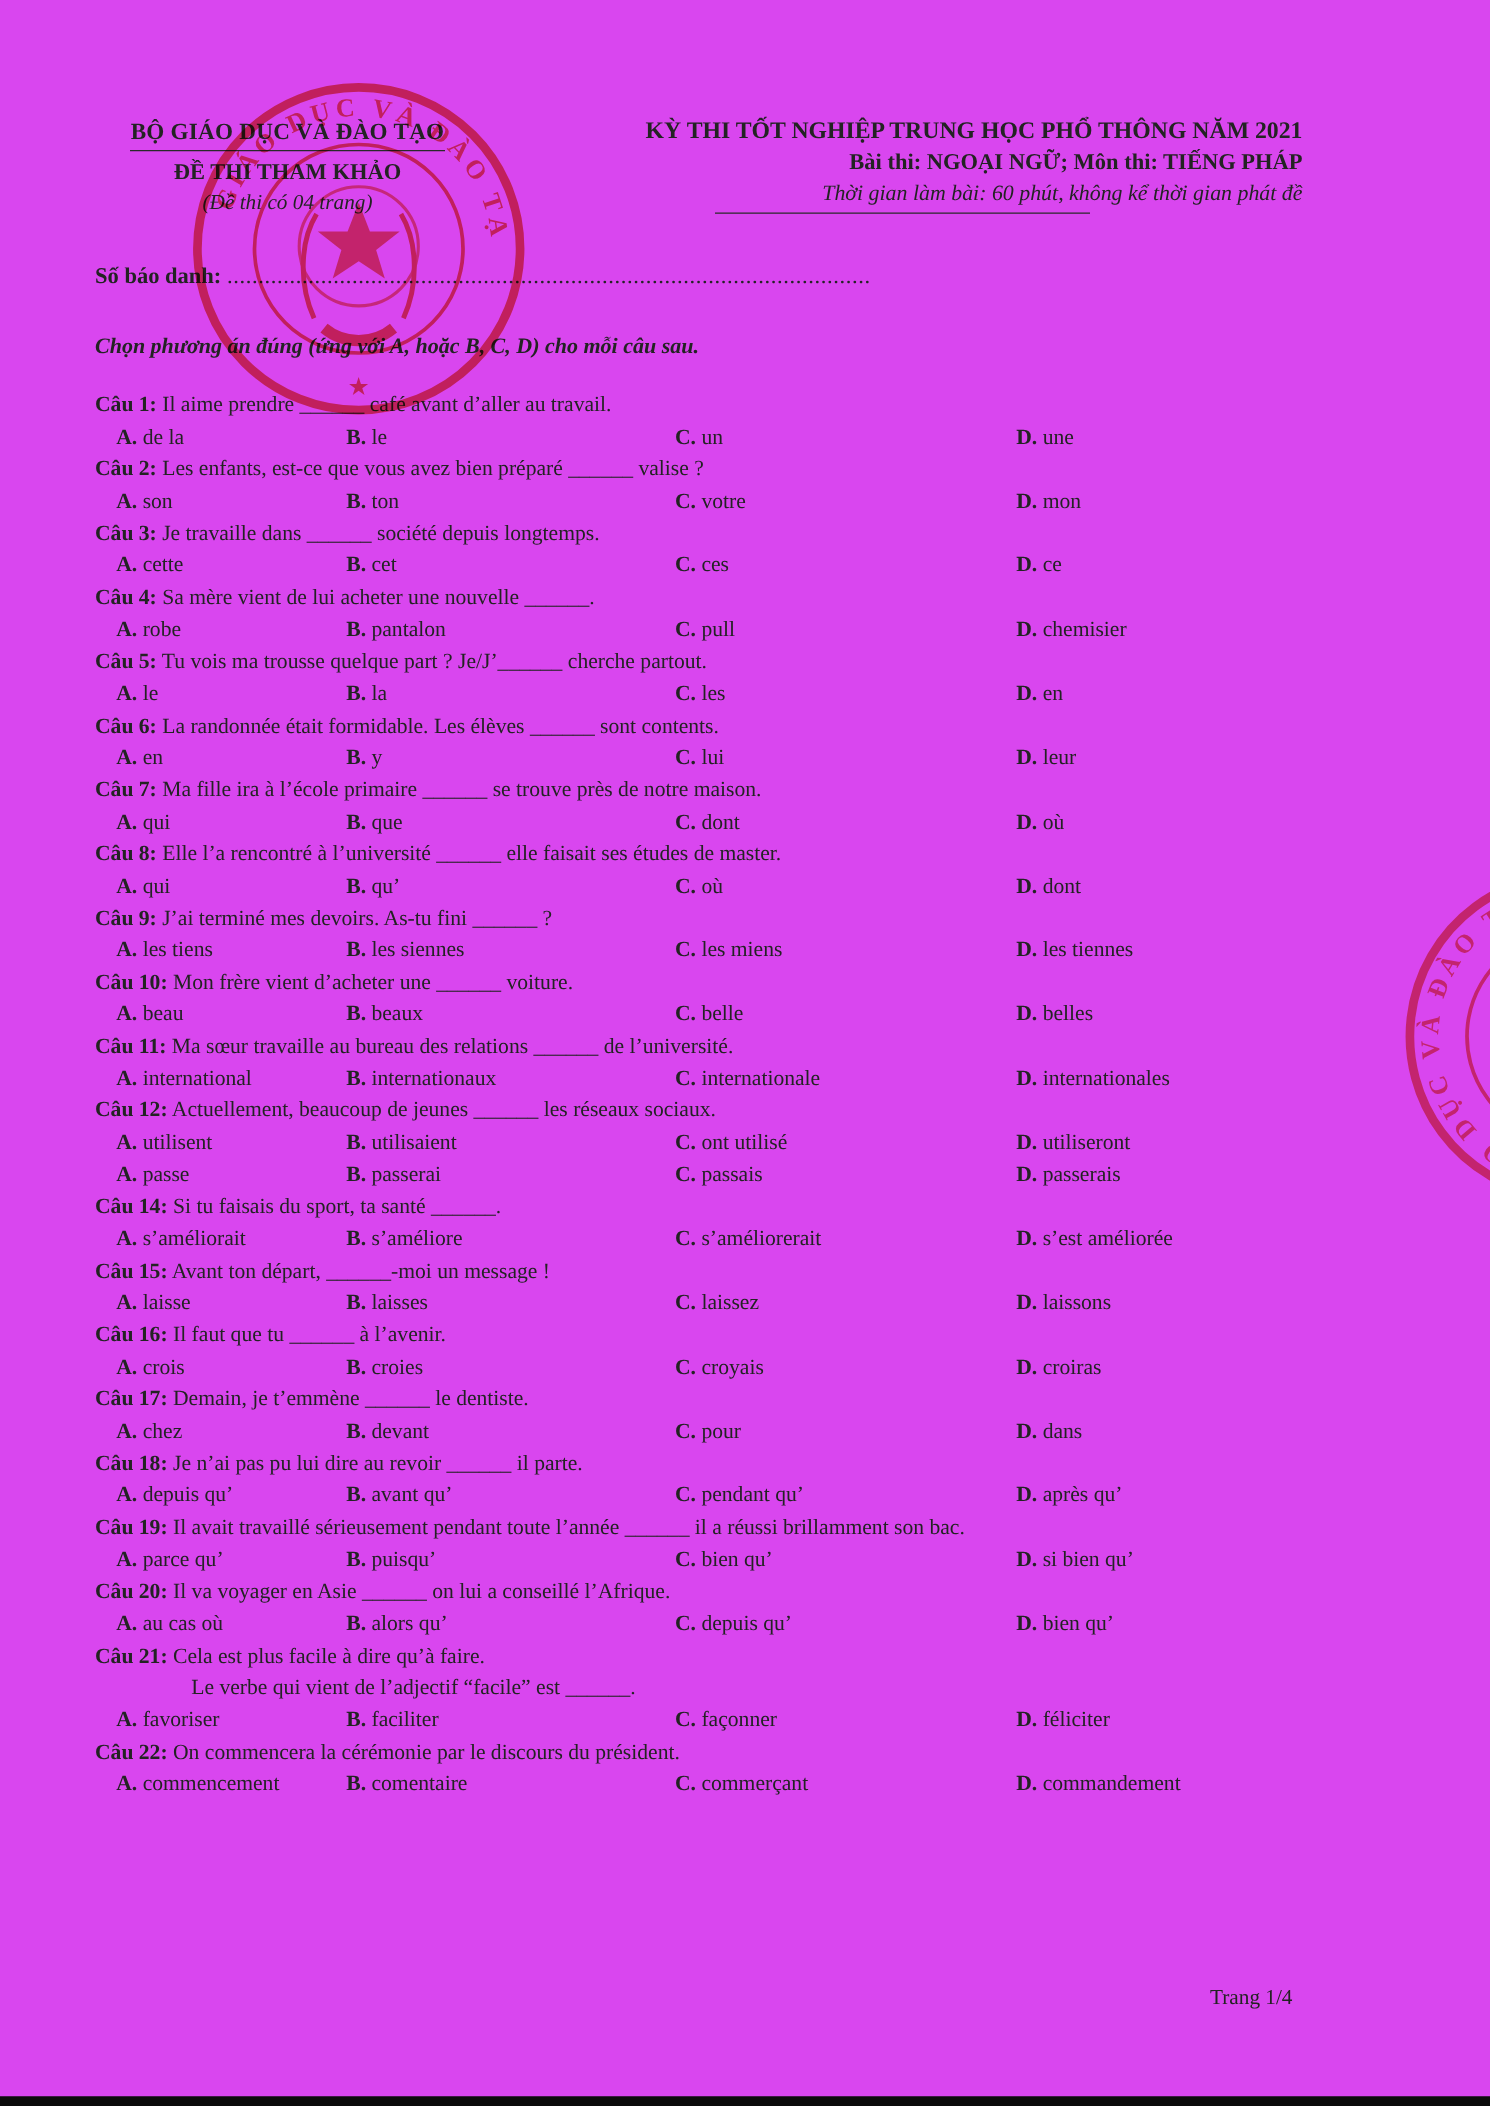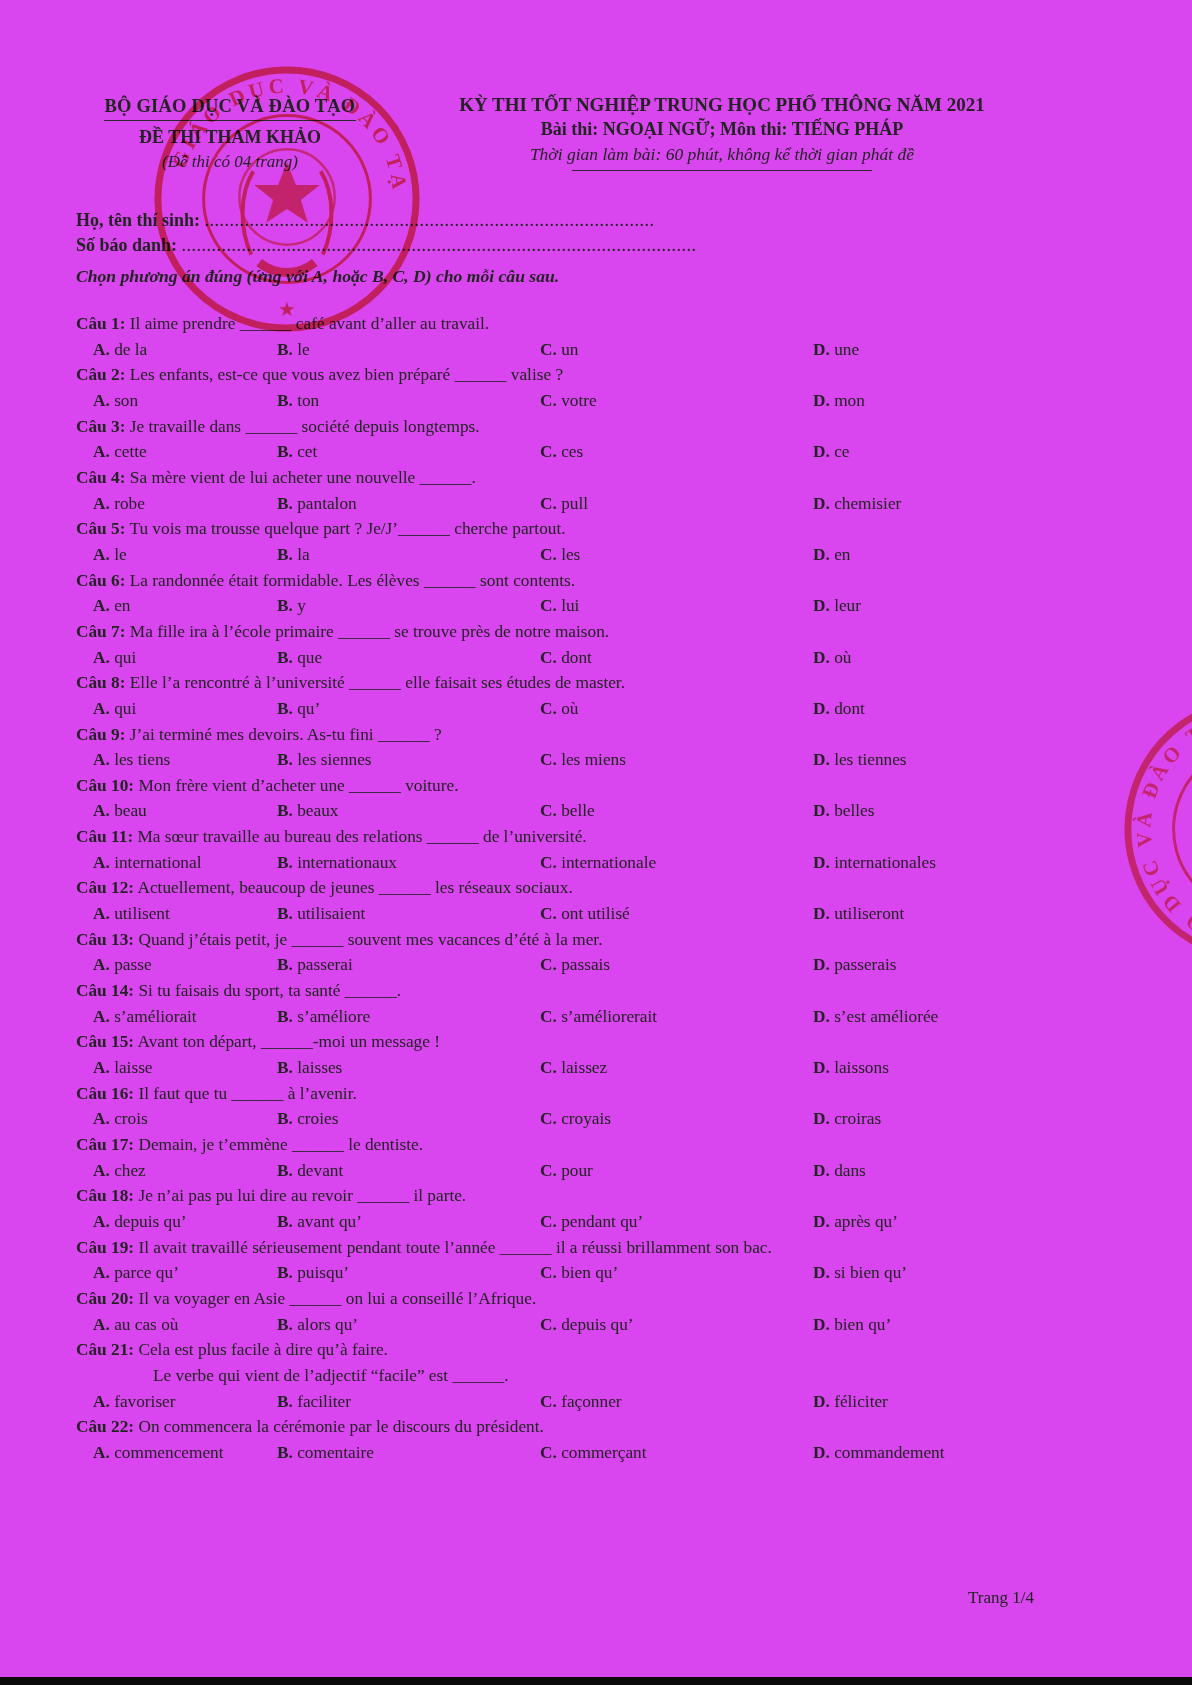--- a/index.html
+++ b/index.html
@@ -9,21 +9,21 @@
     font-family:"Liberation Serif","DejaVu Serif",serif;
     color:#232323;
   }
   .b{font-weight:bold;}
   
   .hdr-left{position:absolute;left:78px;top:96px;width:304px;text-align:center;}
   .hdr-left .l1{font-size:18.5px;font-weight:bold;letter-spacing:.2px;}
   .hdr-left .rule{width:252px;height:0;border-top:1.6px solid #2a2a2a;margin:3px auto 6px auto;}
   .hdr-left .l2{font-size:18px;font-weight:bold;}
   .hdr-left .l3{font-size:17px;font-style:italic;margin-top:4px;}
-  .hdr-right{position:absolute;left:402px;top:94px;width:640px;text-align:center;}
+  .hdr-right{position:absolute;left:402px;top:94px;width:640px;text-align:right;}
   .hdr-right .l1{font-size:19px;font-weight:bold;}
   .hdr-right .l2{font-size:18px;font-weight:bold;margin-top:3px;}
   .hdr-right .l3{font-size:17.5px;font-style:italic;margin-top:4px;}
   .hdr-right .rule{width:300px;height:0;border-top:1.4px solid #2a2a2a;margin:5px auto 0 auto;}
   
   .cand{position:absolute;left:76px;top:208px;font-size:18px;line-height:25px;white-space:nowrap;}
   .cand .dots{letter-spacing:.5px;}
   
   .instruction{position:absolute;left:76px;top:266px;font-size:17.6px;font-weight:bold;font-style:italic;}
   
@@ -53,24 +53,20 @@
 
   <div class="hdr-right">
     <div class="l1">KỲ THI TỐT NGHIỆP TRUNG HỌC PHỔ THÔNG NĂM 2021</div>
     <div class="l2">Bài thi: NGOẠI NGỮ; Môn thi: TIẾNG PHÁP</div>
     <div class="l3">Thời gian làm bài: 60 phút, không kể thời gian phát đề</div>
     <div class="rule"></div>
   </div>
 
   <div class="cand">
     <div>
-      <span class="b">Họ, tên thí sinh:</span>
-      <span class="dots">..........................................................................................</span>
-    </div>
-    <div>
       <span class="b">Số báo danh:</span>
       <span class="dots">.......................................................................................................</span>
     </div>
   </div>
 
   <div class="instruction">Chọn phương án đúng (ứng với A, hoặc B, C, D) cho mỗi câu sau.</div>
 
   <div id="questions">
       <div class="qline"><span class="b">Câu 1:</span> Il aime prendre ______ café avant d’aller au travail.</div>
       <div class="qline opts">
@@ -149,21 +145,20 @@
         <div><span class="b">C.</span> internationale</div>
         <div><span class="b">D.</span> internationales</div>
       </div>
       <div class="qline"><span class="b">Câu 12:</span> Actuellement, beaucoup de jeunes ______ les réseaux sociaux.</div>
       <div class="qline opts">
         <div><span class="b">A.</span> utilisent</div>
         <div><span class="b">B.</span> utilisaient</div>
         <div><span class="b">C.</span> ont utilisé</div>
         <div><span class="b">D.</span> utiliseront</div>
       </div>
-      <div class="qline"><span class="b">Câu 13:</span> Quand j’étais petit, je ______ souvent mes vacances d’été à la mer.</div>
       <div class="qline opts">
         <div><span class="b">A.</span> passe</div>
         <div><span class="b">B.</span> passerai</div>
         <div><span class="b">C.</span> passais</div>
         <div><span class="b">D.</span> passerais</div>
       </div>
       <div class="qline"><span class="b">Câu 14:</span> Si tu faisais du sport, ta santé ______.</div>
       <div class="qline opts">
         <div><span class="b">A.</span> s’améliorait</div>
         <div><span class="b">B.</span> s’améliore</div>

